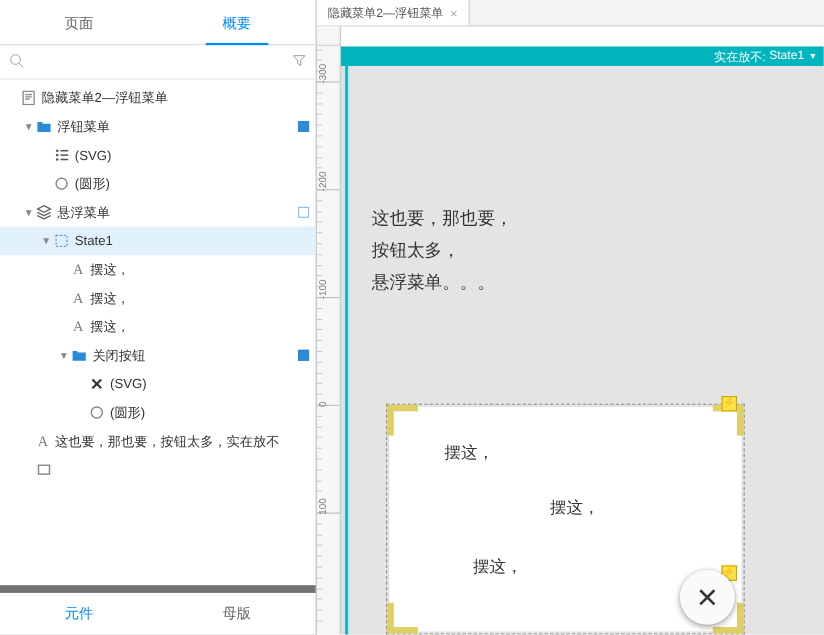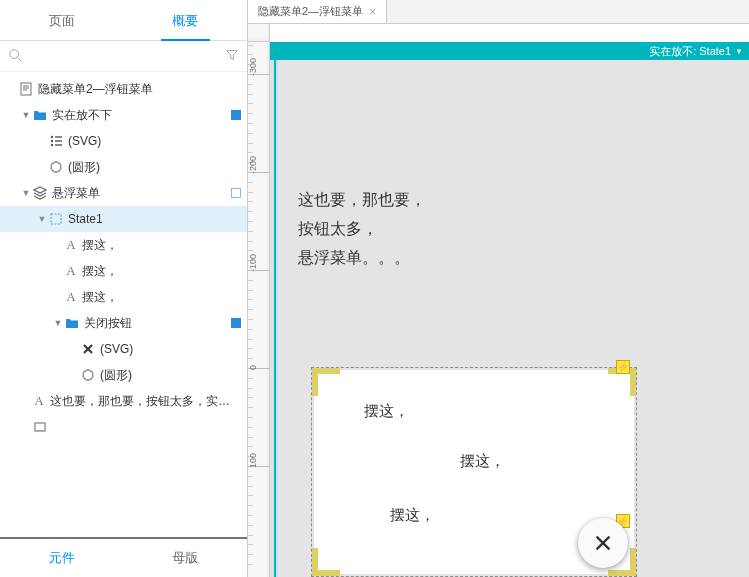--- a/index.html
+++ b/index.html
@@ -1,20 +1,20 @@
 <!DOCTYPE html>
 <html><head>
 <meta charset="utf-8">
 <style>
   * { box-sizing: border-box; margin: 0; padding: 0; }
   body { font-family: "Microsoft YaHei", sans-serif; font-size: 12px; color: #333; background: #fff; width: 749px; height: 577px; overflow: hidden; }
   .app { display: flex; height: 100%; }
 
   
-  .left { width: 248px; border-right: 1px solid #ccc; display: flex; flex-direction: column; background: #a3a3a3; }
+  .left { width: 288px; border-right: 1px solid #ccc; display: flex; flex-direction: column; background: #a3a3a3; }
   .left-tabs { display: flex; border-bottom: 1px solid #ddd; background: #fff; }
   .ltab { flex: 1; text-align: center; padding: 12px 0 10px; cursor: pointer; color: #666; position: relative; font-size: 13px; }
   .ltab.active { color: #008cff; font-weight: 500; }
   .ltab.active::after { content: ""; position: absolute; left: 30%; right: 30%; bottom: -1px; height: 2px; background: #008cff; }
   .searchbar { display: flex; align-items: center; padding: 6px 8px; border-bottom: 1px solid #eee; background: #fff; }
   .search-icon svg { width: 14px; height: 14px; stroke: #999; }
   .filter-icon svg { width: 14px; height: 14px; stroke: #999; }
   .search-input { flex: 1; border: none; outline: none; font-size: 12px; padding: 2px 4px; background: transparent; }
 
   .tree { flex: 1; overflow: auto; background: #fff; padding-top: 4px; }
@@ -29,21 +29,21 @@
   .marker.blue { background: #2a8bd8; }
   .marker.hollow { background: transparent; }
   .marker.light { border-color:#7fbce8; }
 
   .pad0 { padding-left: 6px; }
   .pad1 { padding-left: 20px; }
   .pad2 { padding-left: 36px; }
   .pad3 { padding-left: 52px; }
   .pad4 { padding-left: 68px; }
 
-  .bottom-tabs { display: flex; border-top: 2px solid #737373; background: #fff; }
+  .bottom-tabs { display: flex; border-top: 7px solid #737373; background: #fff; }
   .btab { flex: 1; text-align: center; padding: 10px 0; cursor: pointer; color: #666; font-size: 13px; }
   .btab.active { color: #008cff; }
 
   
   .right { flex: 1; display: flex; flex-direction: column; }
   .file-tabs { display: flex; align-items: center; height: 24px; border-bottom: 1px solid #ccc; background: #f3f3f3; }
   .ftab { display: flex; align-items: center; gap: 6px; padding: 0 10px; height: 100%; background: #fff; border-right: 1px solid #ccc; font-size: 11px; color: #555; cursor: pointer; }
   .ftab .close { color: #aaa; cursor: pointer; font-size: 12px; }
 
   .ruler-corner { width: 22px; height: 18px; border-right: 1px solid #ccc; border-bottom: 1px solid #ccc; background: #f7f7f7; box-shadow: inset -6px -6px 4px -6px rgba(0,0,0,.08);}
@@ -128,21 +128,21 @@
           </span>
         <span class="label">隐藏菜单2—浮钮菜单</span>
       </div>
       <div class="row pad1">
         <span class="caret">▼</span>
         <span class="icon">
             <svg viewBox="0 0 14 14">
               <path class="folder-blue" d="M1 3h4l1 1.5h7v7.5H1z"></path>
             </svg>
           </span>
-        <span class="label">实在放不下</span>
+        <span class="label">浮钮菜单</span>
         <span class="marker blue"></span>
       </div>
       <div class="row pad2">
         <span class="caret empty">▶</span>
         <span class="icon">
             <svg viewBox="0 0 14 14">
               <circle cx="3" cy="3" r="1.2" fill="#555"></circle>
               <circle cx="3" cy="7" r="1.2" fill="#555"></circle>
               <circle cx="3" cy="11" r="1.2" fill="#555"></circle>
               <rect x="6" y="2.3" width="7" height="1.4" fill="#555"></rect>

